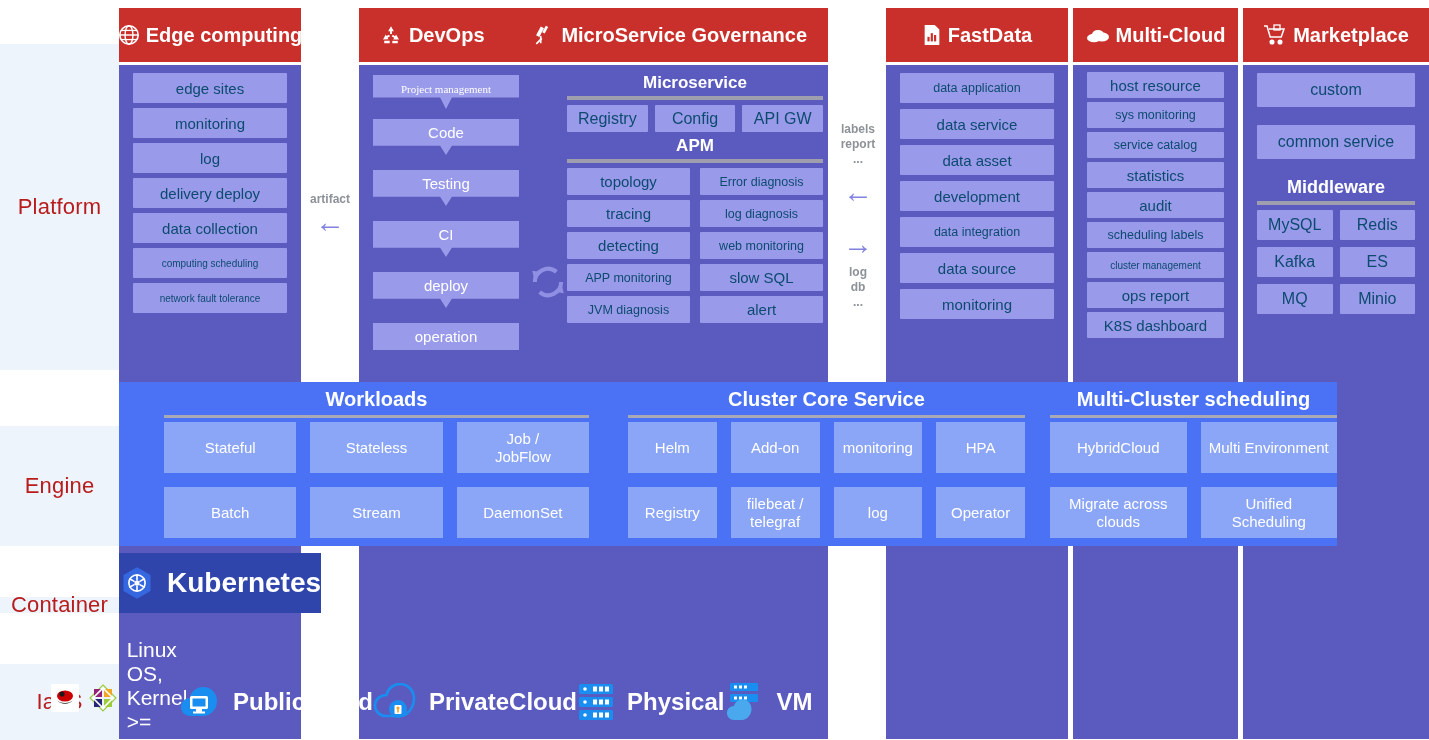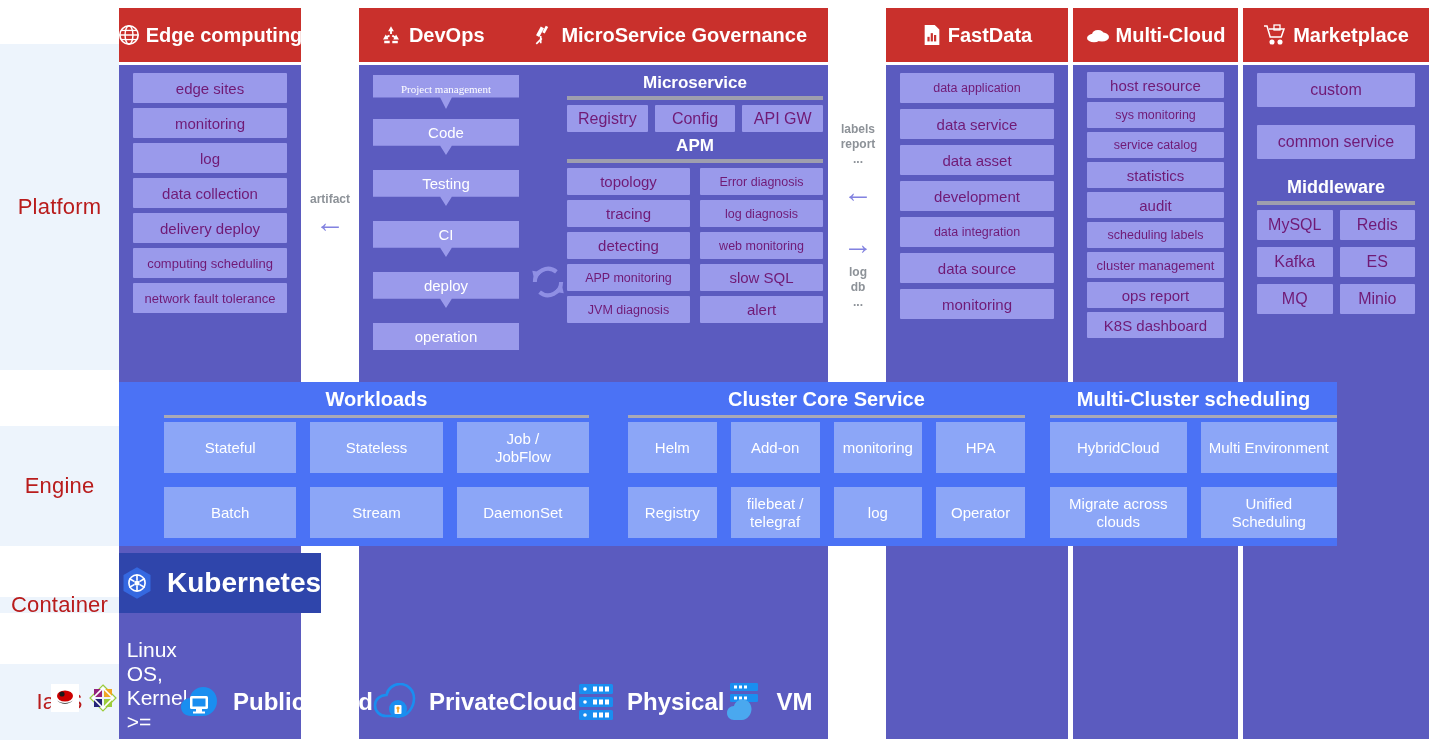--- a/index.html
+++ b/index.html
@@ -27,26 +27,26 @@
       height:54px; background:#c9302c; color:#fff;
       display:flex; align-items:center; justify-content:center;
       gap:6px; font-weight:bold; font-size:20px; white-space:nowrap;
   }
   .pcol-head.multi { justify-content:space-around; }
   .pcol-head .ht { display:flex; align-items:center; gap:7px; }
   .pcol-body { position:absolute; top:57px; left:0; right:0; bottom:0;
                background:#5b5bbf; }
 
   .chip {
-      background:#9a9aeb; color:#701a75; text-align:center;
+      background:#9a9aeb; color:#0c4a6e; text-align:center;
       border-radius:1px; font-size:15px;
       display:flex; align-items:center; justify-content:center;
   }
   .chip.sm { font-size:12.5px; }
-  .chip.xs { font-size:13px; }
+  .chip.xs { font-size:10px; }
 
   
   #col-edge { left:119px; width:182px; }
   #col-edge .pcol-body { padding:8px 14px; display:flex;
       flex-direction:column; gap:5px; }
   #col-edge .chip { height:30px; }
 
   
   .conn { position:absolute; text-align:center; color:#8d9298;
           font-size:12px; font-weight:bold; line-height:1.25; }
@@ -161,22 +161,22 @@
             <line x1="3.5" y1="7" x2="20.5" y2="7" stroke="#fff" stroke-width="1.4"></line>
             <line x1="3.5" y1="17" x2="20.5" y2="17" stroke="#fff" stroke-width="1.4"></line>
           </svg>
       </span>
       <span>Edge computing</span>
     </div>
     <div class="pcol-body" id="edge-items">
         <div class="chip">edge sites</div>
         <div class="chip">monitoring</div>
         <div class="chip">log</div>
+        <div class="chip">delivery deploy</div>
         <div class="chip">data collection</div>
-        <div class="chip">delivery deploy</div>
         <div class="chip xs">computing scheduling</div>
         <div class="chip xs">network fault tolerance</div>
       </div>
   </div>
 
   <div class="conn" id="conn-artifact" style="left:303px; top:192px; width:54px;">
     <div>artifact</div>
     <div class="arrow">←</div>
   </div>
 

